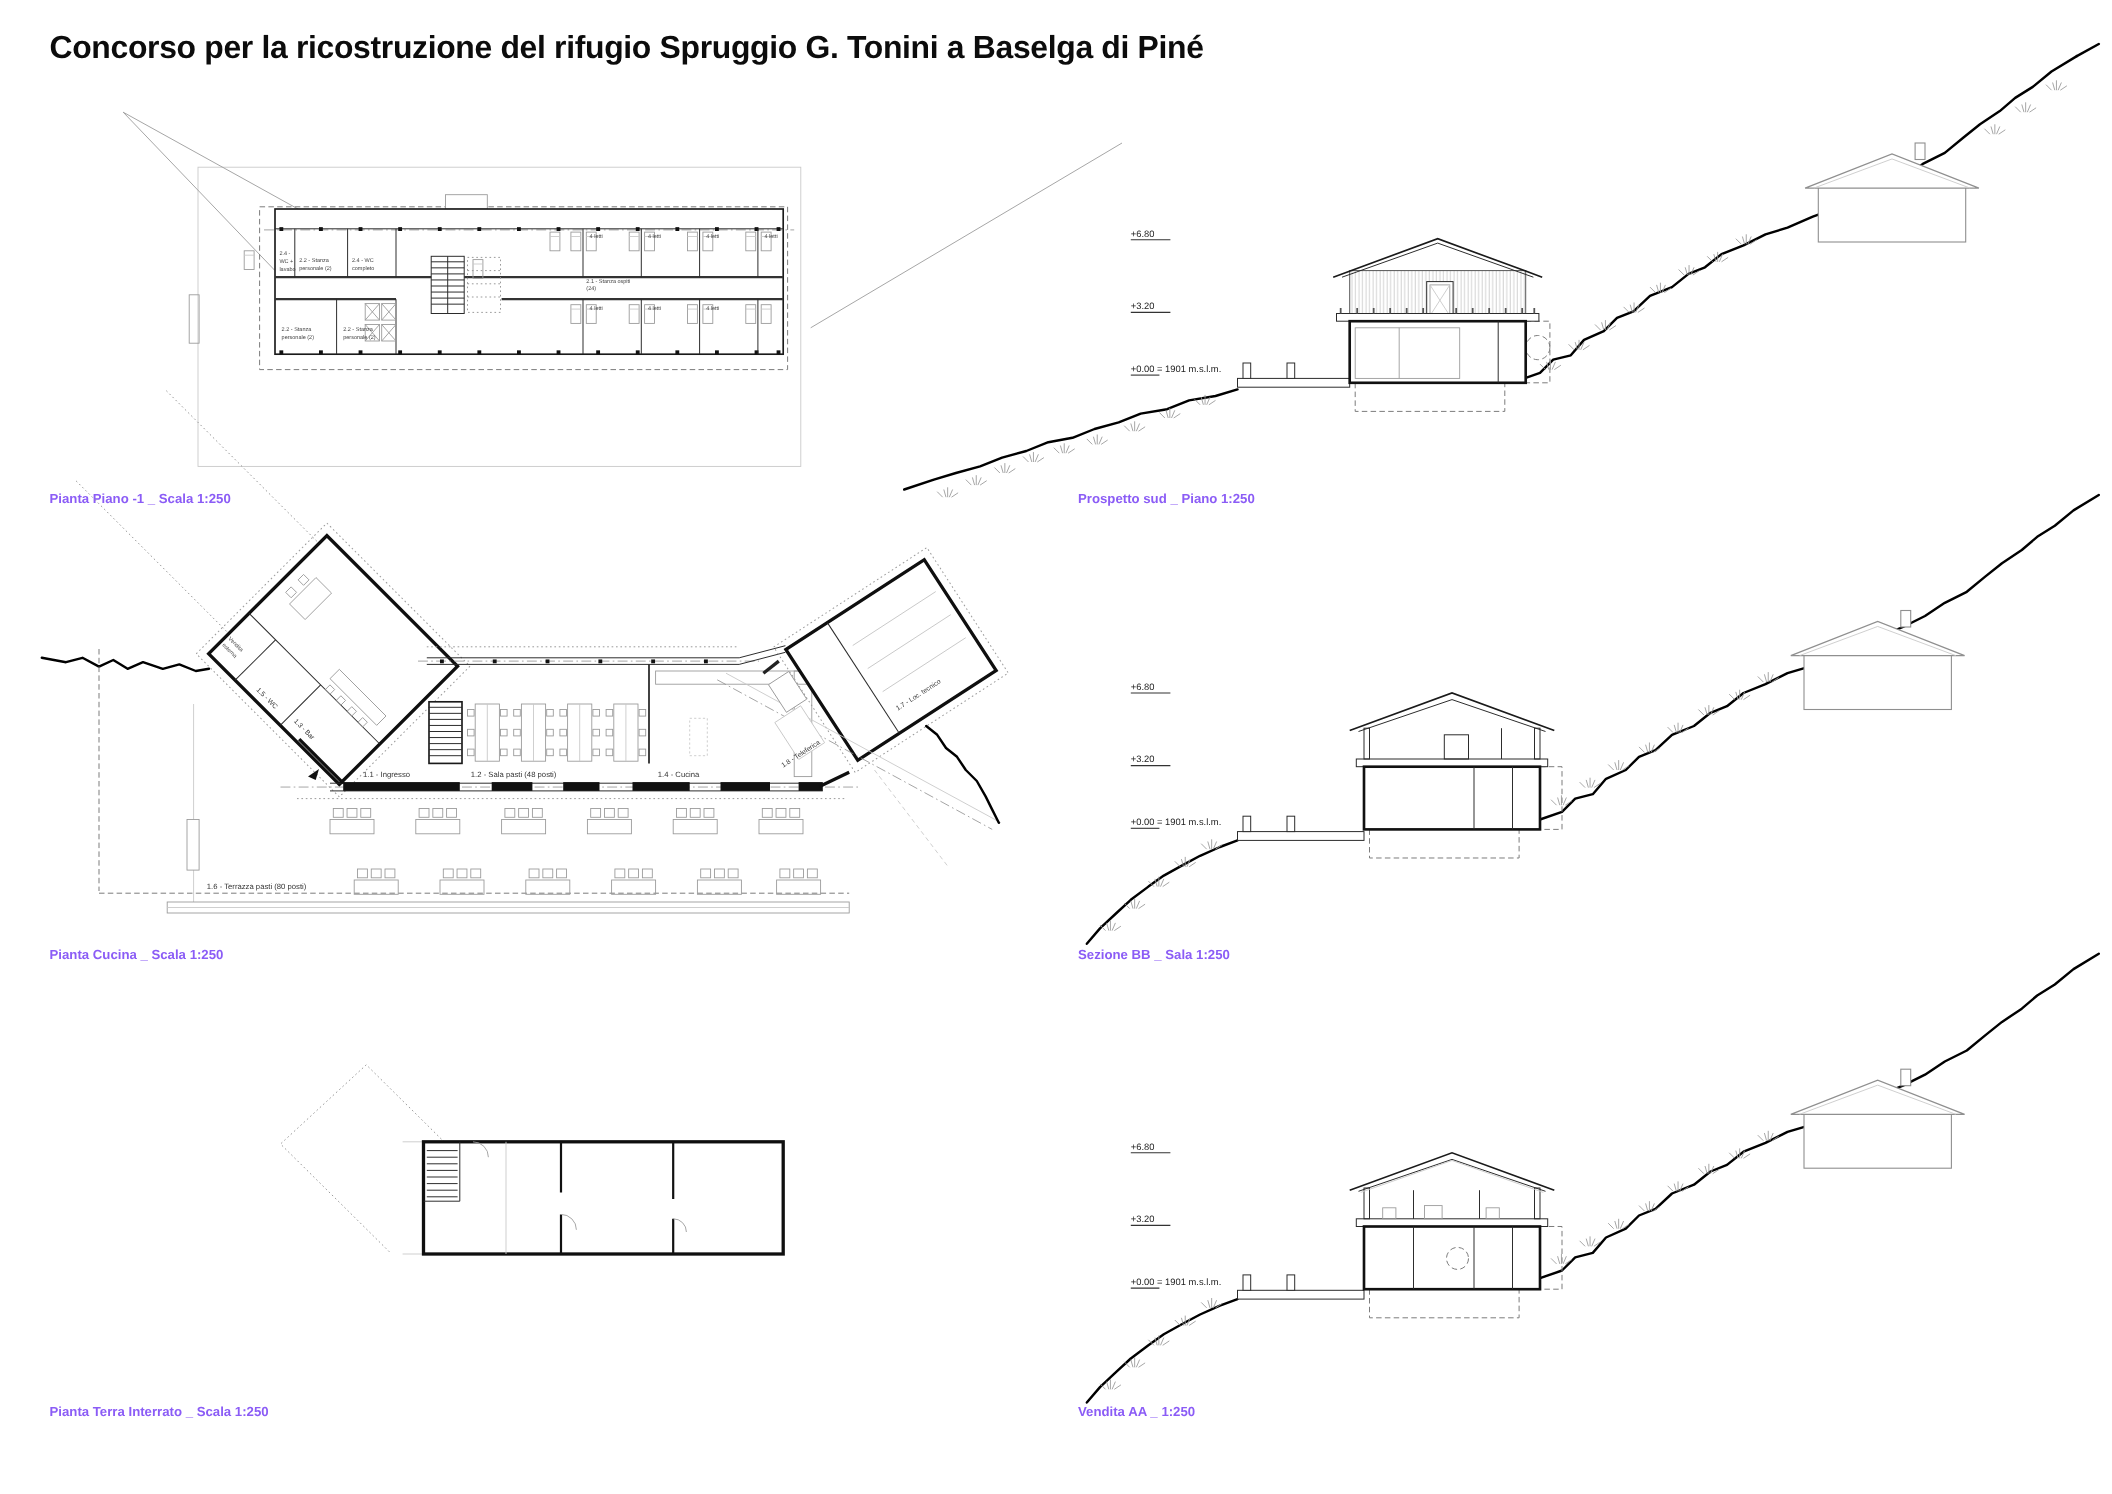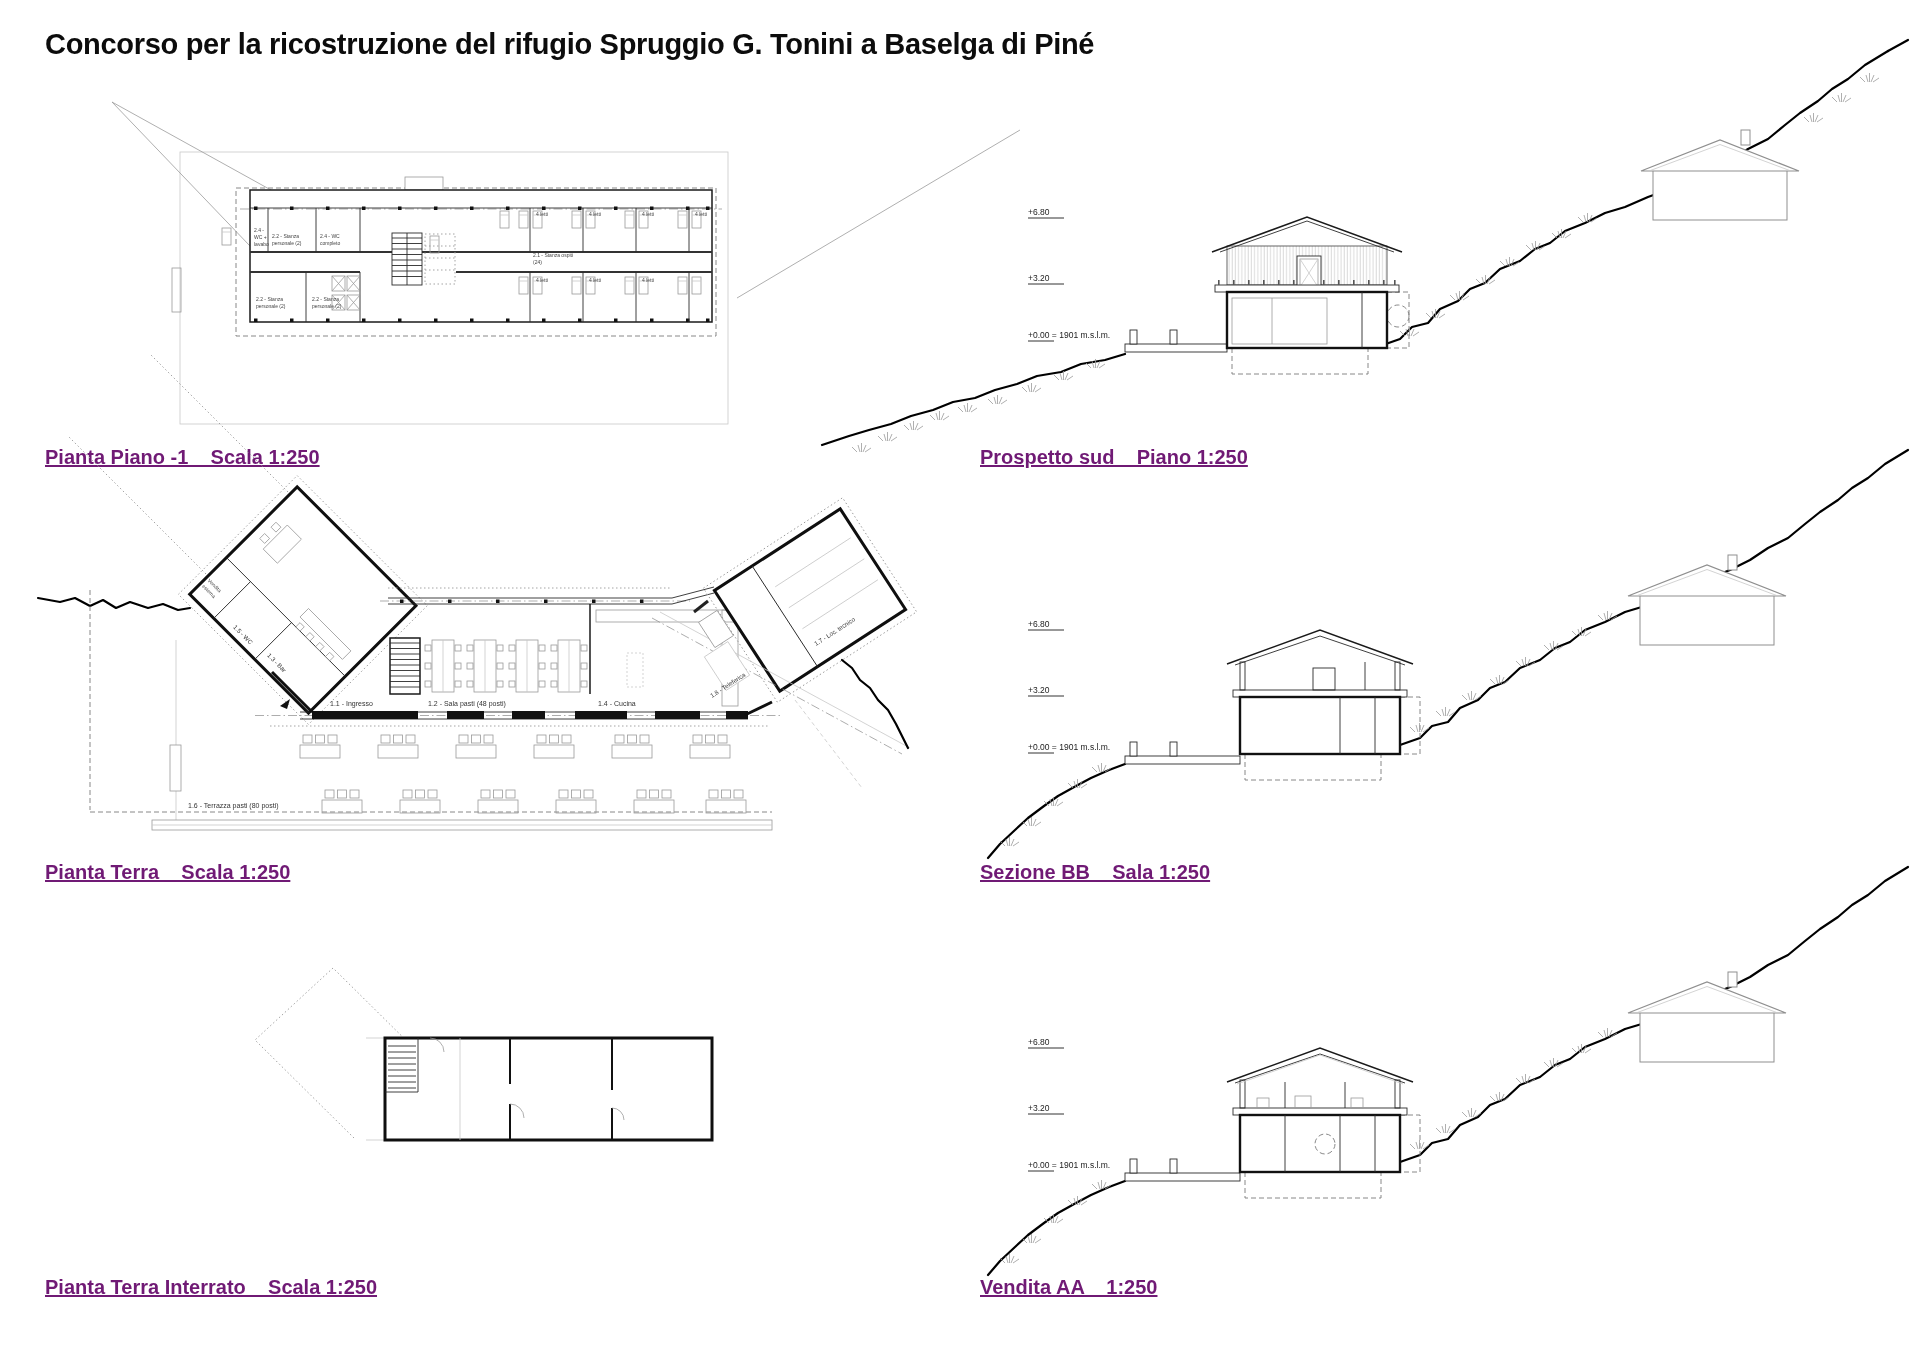--- a/index.html
+++ b/index.html
@@ -1,20 +1,20 @@
 <!DOCTYPE html>
 <html><head>
 <meta charset="utf-8">
 <style>
   html,body{margin:0;padding:0;background:#fff;}
   .sheet{position:relative;width:1920px;height:1358px;background:#fff;overflow:hidden;
          font-family:"Liberation Sans",sans-serif;}
   .title{position:absolute;left:45px;top:28px;font-size:29px;font-weight:bold;
          letter-spacing:-0.3px;color:#0c0c0c;white-space:nowrap;}
-  .cap{position:absolute;font-size:20px;font-weight:bold;color:#701a75;white-space:nowrap;text-decoration:underline;}
+  .cap{position:absolute;font-size:12px;font-weight:bold;color:#8b5cf6;white-space:nowrap;}
   svg{position:absolute;left:0;top:0;}
   .thin{stroke:#2a2a2a;stroke-width:0.9;fill:none;}
   .med{stroke:#1a1a1a;stroke-width:1.5;fill:none;}
   .wall2{stroke:#111;stroke-width:2.4;fill:none;}
   .thick{stroke:#0f0f0f;stroke-width:3;fill:none;}
   .lt{stroke:#9a9a9a;stroke-width:0.8;fill:none;}
   .vlt{stroke:#c8c8c8;stroke-width:0.8;fill:none;}
   .dash{stroke:#7a7a7a;stroke-width:0.9;fill:none;stroke-dasharray:5 3;}
   .dot{stroke:#9a9a9a;stroke-width:0.9;fill:none;stroke-dasharray:1.5 2.5;}
   .dashdot{stroke:#8a8a8a;stroke-width:0.7;fill:none;stroke-dasharray:9 3 1.5 3;}
@@ -27,21 +27,21 @@
   .lvl{font-size:8.5px;fill:#222;}
 </style>
 </head>
 <body>
 
 <div class="sheet">
   <div class="title">Concorso per la ricostruzione del rifugio Spruggio G. Tonini a Baselga di Piné</div>
 
   <div class="cap" style="left:45px;top:446px">Pianta Piano -1 _ Scala 1:250</div>
   <div class="cap" style="left:980px;top:446px">Prospetto sud _ Piano 1:250</div>
-  <div class="cap" style="left:45px;top:861px">Pianta Terra _ Scala 1:250</div>
+  <div class="cap" style="left:45px;top:861px">Pianta Cucina _ Scala 1:250</div>
   <div class="cap" style="left:980px;top:861px">Sezione BB _ Sala 1:250</div>
   <div class="cap" style="left:45px;top:1276px">Pianta Terra Interrato _ Scala 1:250</div>
   <div class="cap" style="left:980px;top:1276px">Vendita AA _ 1:250</div>
 
   <svg width="1920" height="1358" viewBox="0 0 1920 1358">
     <defs>
       <pattern id="siding" width="3.2" height="6" patternUnits="userSpaceOnUse">
         <line x1="1" y1="0" x2="1" y2="6" stroke="#c4c4c4" stroke-width="0.7"></line>
       </pattern>
 

